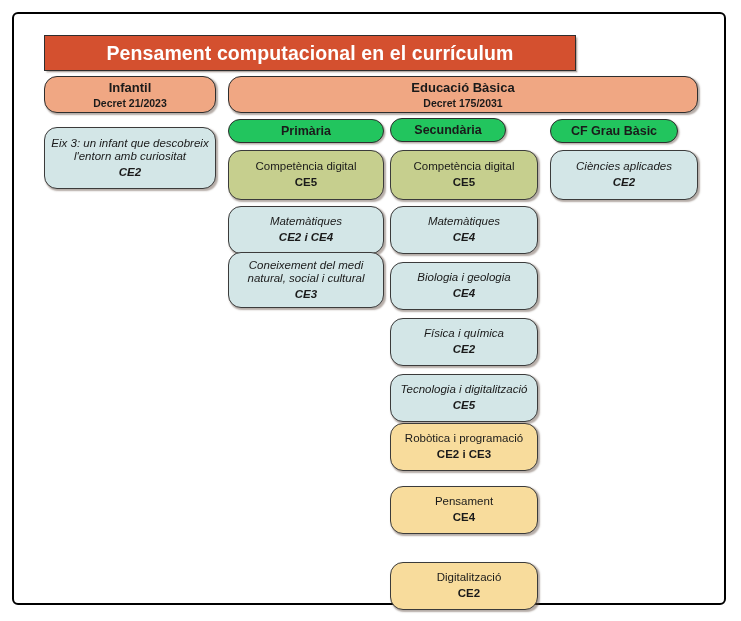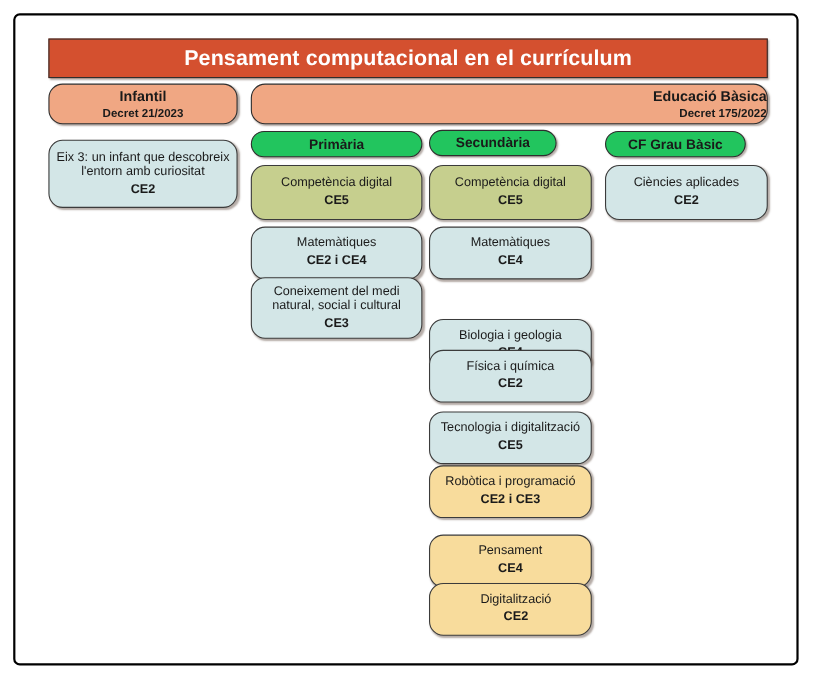--- a/index.html
+++ b/index.html
@@ -27,57 +27,57 @@
     flex-direction:column;
     align-items:center;
     justify-content:center;
     text-align:center;
     color:#1a1a1a;
     box-shadow:1.5px 1.5px 1.6px rgba(90,70,60,.45);
     line-height:1.18;
   }
   
   #title-banner{
-    left:30px;top:21px;width:654px;height:36px;
+    left:30px;top:21px;width:532px;height:36px;
     background:#d4502f;
     border:1px solid #2e2e2e;
     border-radius:0;
     align-items:center;
   }
   #title-banner .t{
     color:#ffffff;
     font-size:19.5px;
     font-weight:bold;
     letter-spacing:.1px;
   }
   
   .stage-header{
     background:#f0a783;
     border:1px solid #2e2e2e;
   }
   .stage-header .name{font-size:13px;font-weight:bold;}
   .stage-header .decree{font-size:10.5px;font-weight:bold;margin-top:2px;}
   #stage-infantil{left:30px;top:62px;width:172px;height:37px;}
-  #stage-basica{left:214px;top:62px;width:470px;height:37px;align-items:flex-end;}
+  #stage-basica{left:214px;top:62px;width:470px;height:37px;}
   
   .level-header{
     background:#22c55e;
     border:1px solid #2e2e2e;
     height:24px;
     font-size:12.5px;
     font-weight:bold;
   }
   #level-primaria{left:214px;top:105px;width:156px;}
   #level-secundaria{left:376px;top:104px;width:116px;}
   #level-cfgb{left:536px;top:105px;width:128px;}
   
   .card{font-size:11.5px;padding:2px 5px;}
   .card .ce{font-weight:bold;font-size:11.5px;margin-top:2px;}
   .card.green{background:#c6cf8e;justify-content:center;}
-  .card.blue{background:#d3e6e7;}
+  .card.blue{background:#d3e6e7;font-style:italic;}
   .card.yellow{background:#f8dc9c;}
   
   .col-infantil{left:30px;width:172px;}
   .col-primaria{left:214px;width:156px;}
   .col-secundaria{left:376px;width:148px;}
   .col-cfgb{left:536px;width:148px;}
 </style>
 </head>
 <body>
 
@@ -87,21 +87,21 @@
     <div class="t">Pensament computacional en el currículum</div>
   </div>
 
   <div class="box stage-header" id="stage-infantil">
     <div class="name">Infantil</div>
     <div class="decree">Decret 21/2023</div>
   </div>
 
   <div class="box stage-header" id="stage-basica">
     <div class="name">Educació Bàsica</div>
-    <div class="decree">Decret 175/2022</div>
+    <div class="decree">Decret 175/2031</div>
   </div>
 
   <div class="box level-header" id="level-primaria">
     <span>Primària</span>
   </div>
   <div class="box level-header" id="level-secundaria">
     <span>Secundària</span>
   </div>
   <div class="box level-header" id="level-cfgb">
     <span>CF Grau Bàsic</span>
@@ -126,41 +126,41 @@
   </div>
 
   <div class="box card green col-secundaria" style="top:136px;height:50px;">
     <div class="lbl">Competència digital</div>
     <div class="ce">CE5</div>
   </div>
   <div class="box card blue col-secundaria" style="top:192px;height:48px;">
     <div class="lbl">Matemàtiques</div>
     <div class="ce">CE4</div>
   </div>
-  <div class="box card blue col-secundaria" style="top:248px;height:48px;margin-top:28px;">
+  <div class="box card blue col-secundaria" style="top:248px;height:48px;">
     <div class="lbl">Biologia i geologia</div>
     <div class="ce">CE4</div>
   </div>
   <div class="box card blue col-secundaria" style="top:304px;height:48px;">
     <div class="lbl">Física i química</div>
     <div class="ce">CE2</div>
   </div>
   <div class="box card blue col-secundaria" style="top:360px;height:48px;">
     <div class="lbl">Tecnologia i digitalització</div>
     <div class="ce">CE5</div>
   </div>
   <div class="box card yellow col-secundaria" style="top:409px;height:48px;">
     <div class="lbl">Robòtica i programació</div>
     <div class="ce">CE2 i CE3</div>
   </div>
   <div class="box card yellow col-secundaria" style="top:472px;height:48px;">
     <div class="lbl">Pensament</div>
     <div class="ce">CE4</div>
   </div>
-  <div class="box card yellow col-secundaria" style="top:516px;height:48px;padding-left:15px;">
+  <div class="box card yellow col-secundaria" style="top:548px;height:48px;padding-left:15px;">
     <div class="lbl">Digitalització</div>
     <div class="ce">CE2</div>
   </div>
 
   <div class="box card blue col-cfgb" style="top:136px;height:50px;">
     <div class="lbl">Ciències aplicades</div>
     <div class="ce">CE2</div>
   </div>
 
 </div>

